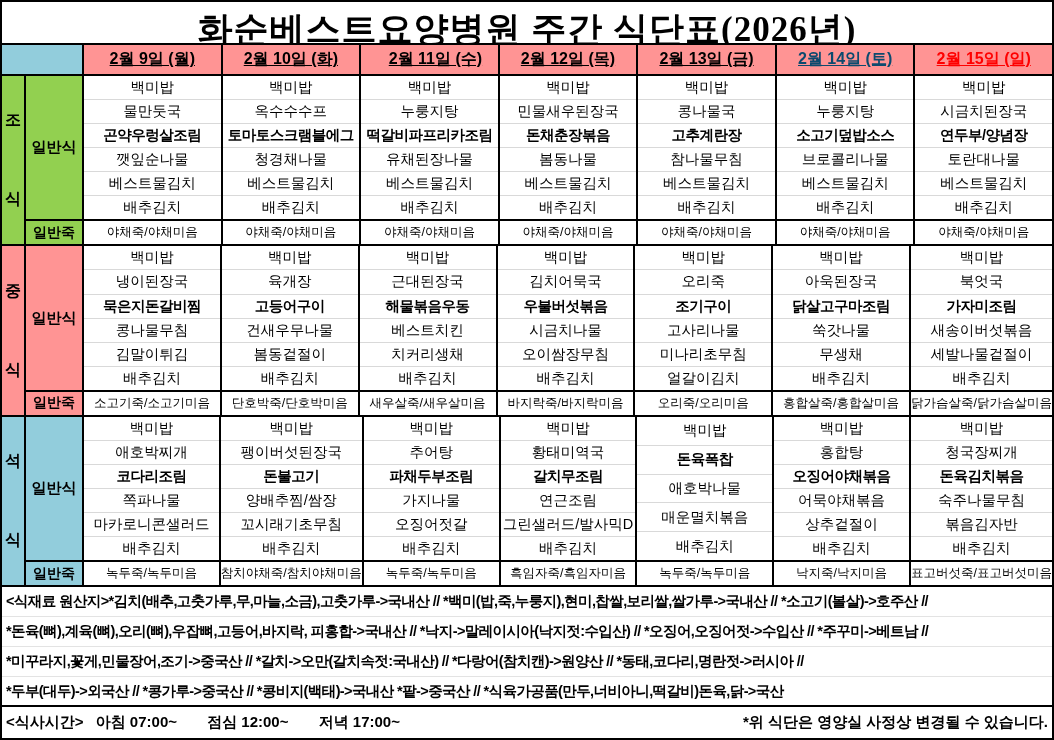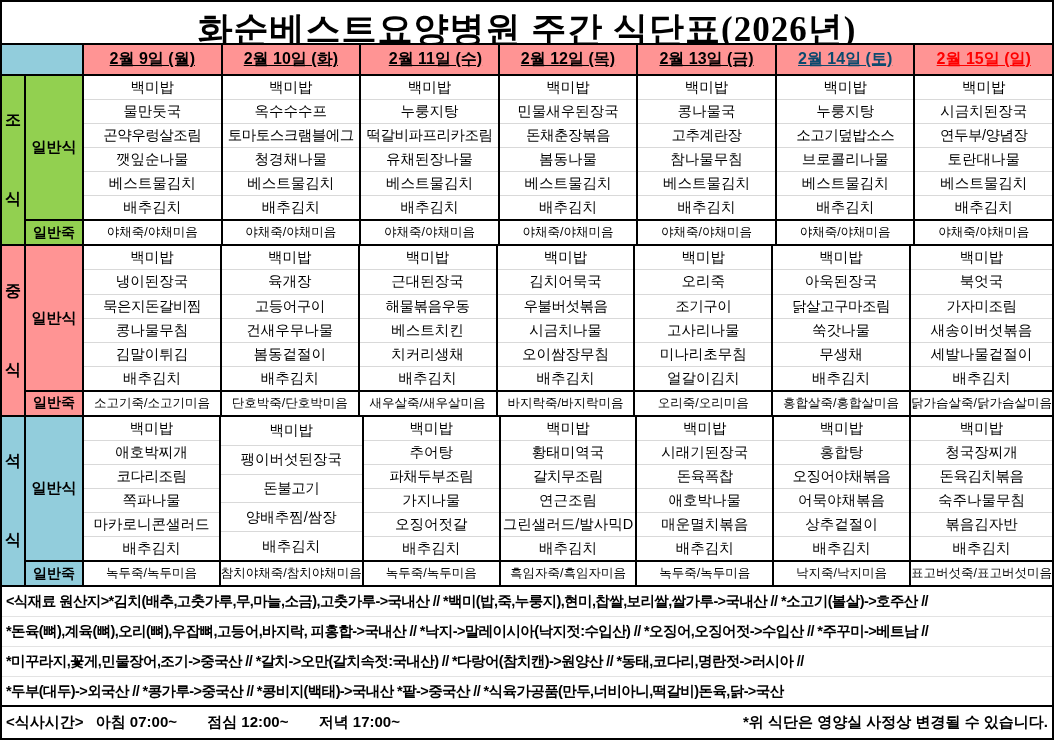--- a/index.html
+++ b/index.html
@@ -19,21 +19,21 @@
   .meal { height:173px; display:grid; grid-template-columns:24px 56px repeat(7,1fr); border-bottom:2px solid #000; }
   .side-label { display:flex; flex-direction:column; align-items:center; justify-content:center; gap:58px;
                 font-weight:bold; font-size:16px; border-right:2px solid #000; }
   .type-col { display:flex; flex-direction:column; }
   .type-general { flex:1; display:flex; align-items:center; justify-content:center; font-weight:bold; font-size:15px; }
   .type-porridge { height:25px; display:flex; align-items:center; justify-content:center; font-weight:bold; font-size:14px;
                    border-top:2px solid #000; }
   .day-col { display:flex; flex-direction:column; border-left:2px solid #000; background:#fff; }
   .mi { flex:1; display:flex; align-items:center; justify-content:center; font-size:14.5px; white-space:nowrap; overflow:hidden; }
   .mi + .mi { border-top:1px solid #d9d9d9; }
-  .mi.main { font-weight:normal; letter-spacing:-0.5px; }
+  .mi.main { font-weight:bold; letter-spacing:-0.5px; }
   .pg { height:25px; display:flex; align-items:center; justify-content:center; font-size:12.5px; white-space:nowrap;
         overflow:hidden; border-top:2px solid #000; }
 
   .origin { height:120px; display:flex; flex-direction:column; }
   .origin-line { flex:1; display:flex; align-items:center; padding-left:4px; font-weight:bold; font-size:14.5px;
                  letter-spacing:-0.6px; white-space:nowrap; overflow:hidden; }
   .origin-line + .origin-line { border-top:1px solid #e3e3e3; }
 
   .meal-time { height:33px; border-top:2px solid #000; display:flex; align-items:center; justify-content:space-between;
                font-weight:bold; font-size:15px; padding:0 4px; white-space:nowrap; overflow:hidden; }
@@ -223,20 +223,21 @@
       <div class="mi">쪽파나물</div>
       <div class="mi">마카로니콘샐러드</div>
       <div class="mi">배추김치</div>
       <div class="pg">녹두죽/녹두미음</div>
     </div>
     <div class="day-col">
       <div class="mi">백미밥</div>
       <div class="mi">팽이버섯된장국</div>
       <div class="mi main">돈불고기</div>
       <div class="mi">양배추찜/쌈장</div>
+      <div class="mi">꼬시래기초무침</div>
       <div class="mi">배추김치</div>
       <div class="pg">참치야채죽/참치야채미음</div>
     </div>
     <div class="day-col">
       <div class="mi">백미밥</div>
       <div class="mi">추어탕</div>
       <div class="mi main">파채두부조림</div>
       <div class="mi">가지나물</div>
       <div class="mi">오징어젓갈</div>
       <div class="mi">배추김치</div>
@@ -246,21 +247,20 @@
       <div class="mi">백미밥</div>
       <div class="mi">황태미역국</div>
       <div class="mi main">갈치무조림</div>
       <div class="mi">연근조림</div>
       <div class="mi">그린샐러드/발사믹D</div>
       <div class="mi">배추김치</div>
       <div class="pg">흑임자죽/흑임자미음</div>
     </div>
     <div class="day-col">
       <div class="mi">백미밥</div>
-      <div class="mi">시래기된장국</div>
       <div class="mi main">돈육폭찹</div>
       <div class="mi">애호박나물</div>
       <div class="mi">매운멸치볶음</div>
       <div class="mi">배추김치</div>
       <div class="pg">녹두죽/녹두미음</div>
     </div>
     <div class="day-col">
       <div class="mi">백미밥</div>
       <div class="mi">홍합탕</div>
       <div class="mi main">오징어야채볶음</div>

